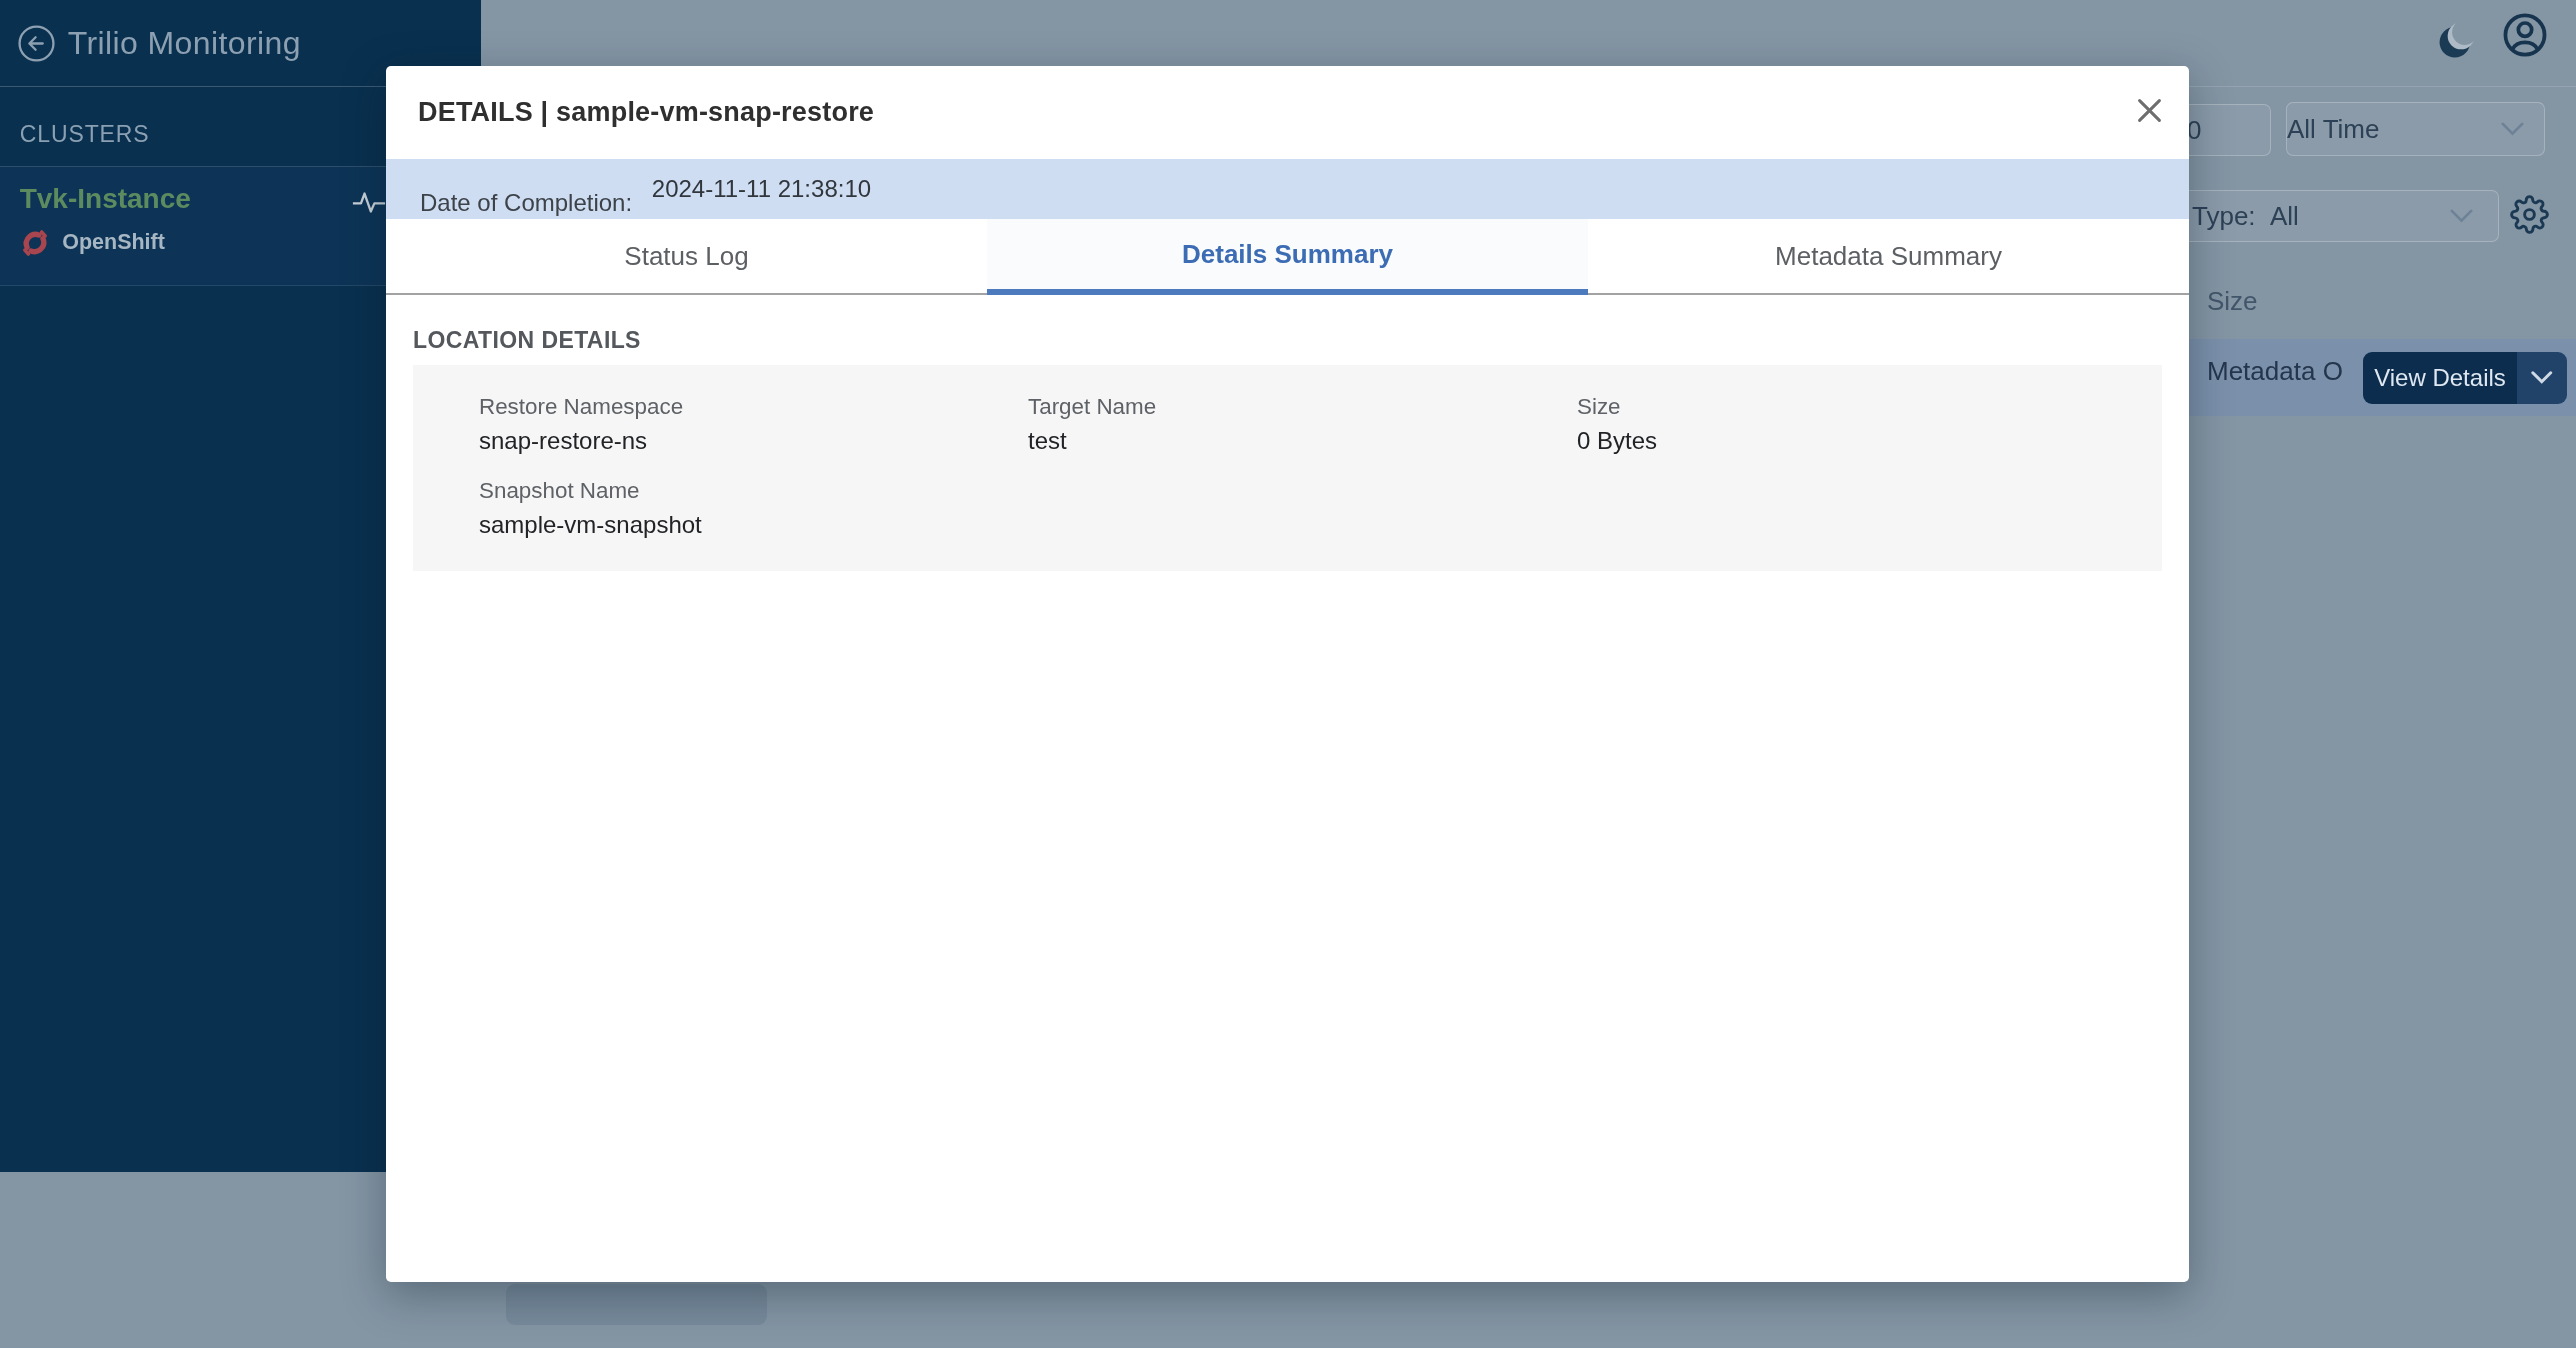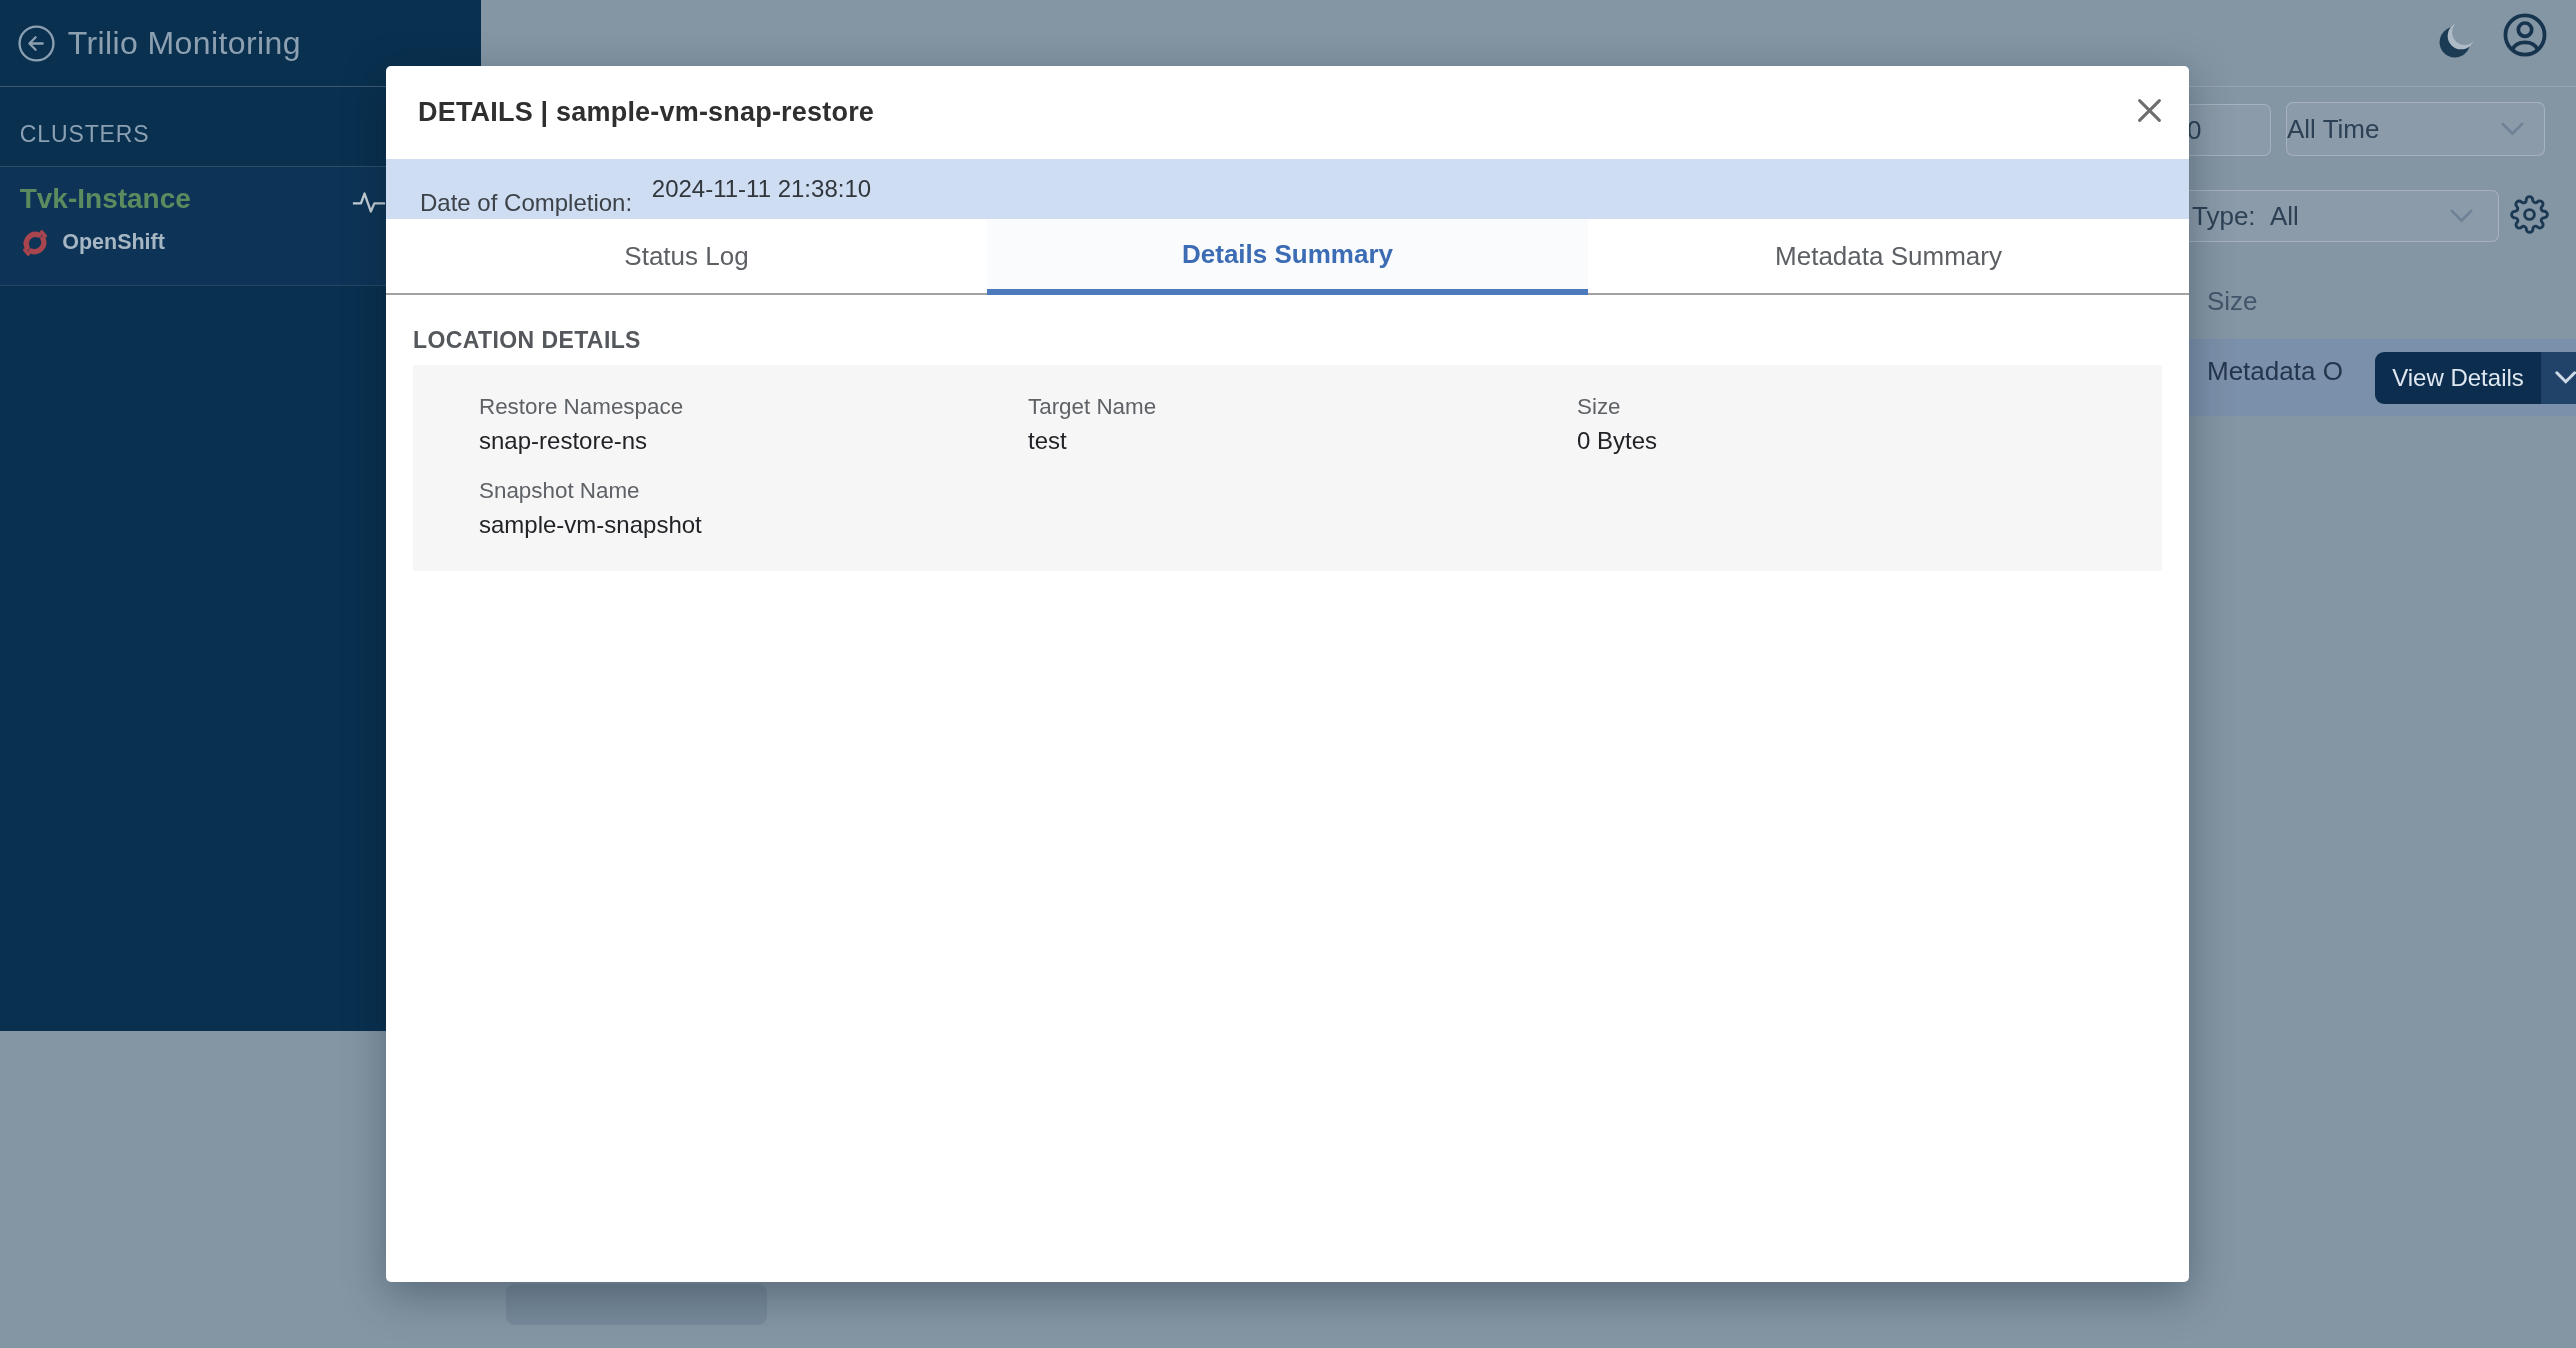--- a/index.html
+++ b/index.html
@@ -16,21 +16,21 @@
     --row-highlight:#7b90aa;
   }
   *{box-sizing:border-box;margin:0;padding:0;}
   html,body{width:2576px;height:1349px;overflow:hidden;}
   body{
     font-family:"Liberation Sans",sans-serif;
     background:var(--overlay-bg);
     position:relative;
   }
   
-  .sidebar{position:absolute;left:0;top:0;width:481px;height:1031px;background:var(--sidebar-bg);z-index:1;}
+  .sidebar{position:absolute;left:0;top:0;width:481px;height:1172px;background:var(--sidebar-bg);z-index:1;}
   .sidebar-header{height:87px;border-bottom:0.9px solid rgba(141,160,177,.38);display:flex;align-items:center;padding-left:16px;}
   .back-btn{width:41px;height:41px;display:flex;align-items:center;justify-content:center;cursor:pointer;}
   .sidebar-title{margin-left:10.7px;font-size:32px;font-weight:500;color:#8da0b1;letter-spacing:0.4px;}
   .clusters-label{padding:34px 0 0 19.7px;height:80px;font-size:23px;color:#8ba0b2;letter-spacing:0.9px;border-bottom:0.9px solid rgba(141,160,177,.28);}
   .cluster-row{position:relative;height:119px;background:var(--sidebar-row-bg);border-bottom:0.9px solid rgba(141,160,177,.18);padding:16px 0 0 19.7px;cursor:pointer;}
   .cluster-name{font-size:28px;font-weight:700;color:var(--cluster-green);}
   .cluster-platform{display:flex;align-items:center;margin-top:12.5px;}
   .cluster-platform .os-text{margin-left:12.5px;font-size:21.5px;font-weight:700;color:#a7b6c3;}
   .pulse{position:absolute;left:352px;top:21.5px;}
   
@@ -44,21 +44,21 @@
   .bg-type{left:2152px;top:190px;width:347px;height:52px;padding-left:39px;cursor:pointer;}
   .bg-type .val{margin-left:14.3px;}
   .bg-type .chev{margin-left:auto;margin-right:25px;}
   .bg-alltime .chev{margin-right:19.7px;}
   .chev{color:#6d8296;display:flex;}
   .gear{position:absolute;left:2510px;top:195px;z-index:1;cursor:pointer;}
   .size-header{position:absolute;left:2207px;top:286px;font-size:26px;color:#42566b;z-index:1;}
   .table-row{position:absolute;left:481px;top:339px;width:2095px;height:77px;background:var(--row-highlight);z-index:1;}
   .row-frag{position:absolute;left:1726px;top:17px;font-size:26px;color:#24364d;}
   .vd-btn{position:absolute;left:1882px;top:12.5px;height:52px;display:flex;cursor:pointer;}
-  .vd-main{width:166px;background:var(--navy);border-radius:9px 0 0 9px;color:#dfe7f0;font-size:24px;font-weight:500;display:flex;align-items:center;justify-content:center;margin-left:12px;}
+  .vd-main{width:154px;background:var(--navy);border-radius:9px 0 0 9px;color:#dfe7f0;font-size:24px;font-weight:500;display:flex;align-items:center;justify-content:center;}
   .vd-caret{width:50px;background:#21436a;border-radius:0 9px 9px 0;display:flex;align-items:center;justify-content:center;color:#cfdae6;}
   .faint-rect{position:absolute;left:506px;top:1284px;width:261px;height:41px;border-radius:9px;background:rgba(13,45,78,.10);z-index:1;}
   
   .modal{position:absolute;left:386px;top:66px;width:1803px;height:1216px;background:#fff;border-radius:5px;
          box-shadow:0 12.5px 43px rgba(10,25,41,.35);z-index:10;display:flex;flex-direction:column;overflow:hidden;}
   .modal-header{height:93px;display:flex;align-items:center;padding-left:32px;position:relative;flex:0 0 auto;}
   .modal-title{font-size:27px;font-weight:700;color:#2f2f2f;letter-spacing:0.2px;}
   .modal-close{position:absolute;right:25px;top:29px;width:30px;height:30px;display:flex;align-items:center;justify-content:center;cursor:pointer;}
   .modal-banner{height:60px;background:var(--banner-bg);display:flex;align-items:center;padding-left:34px;flex:0 0 auto;}
   .banner-label{font-size:24px;color:#3c4248;margin-top:27px;}

